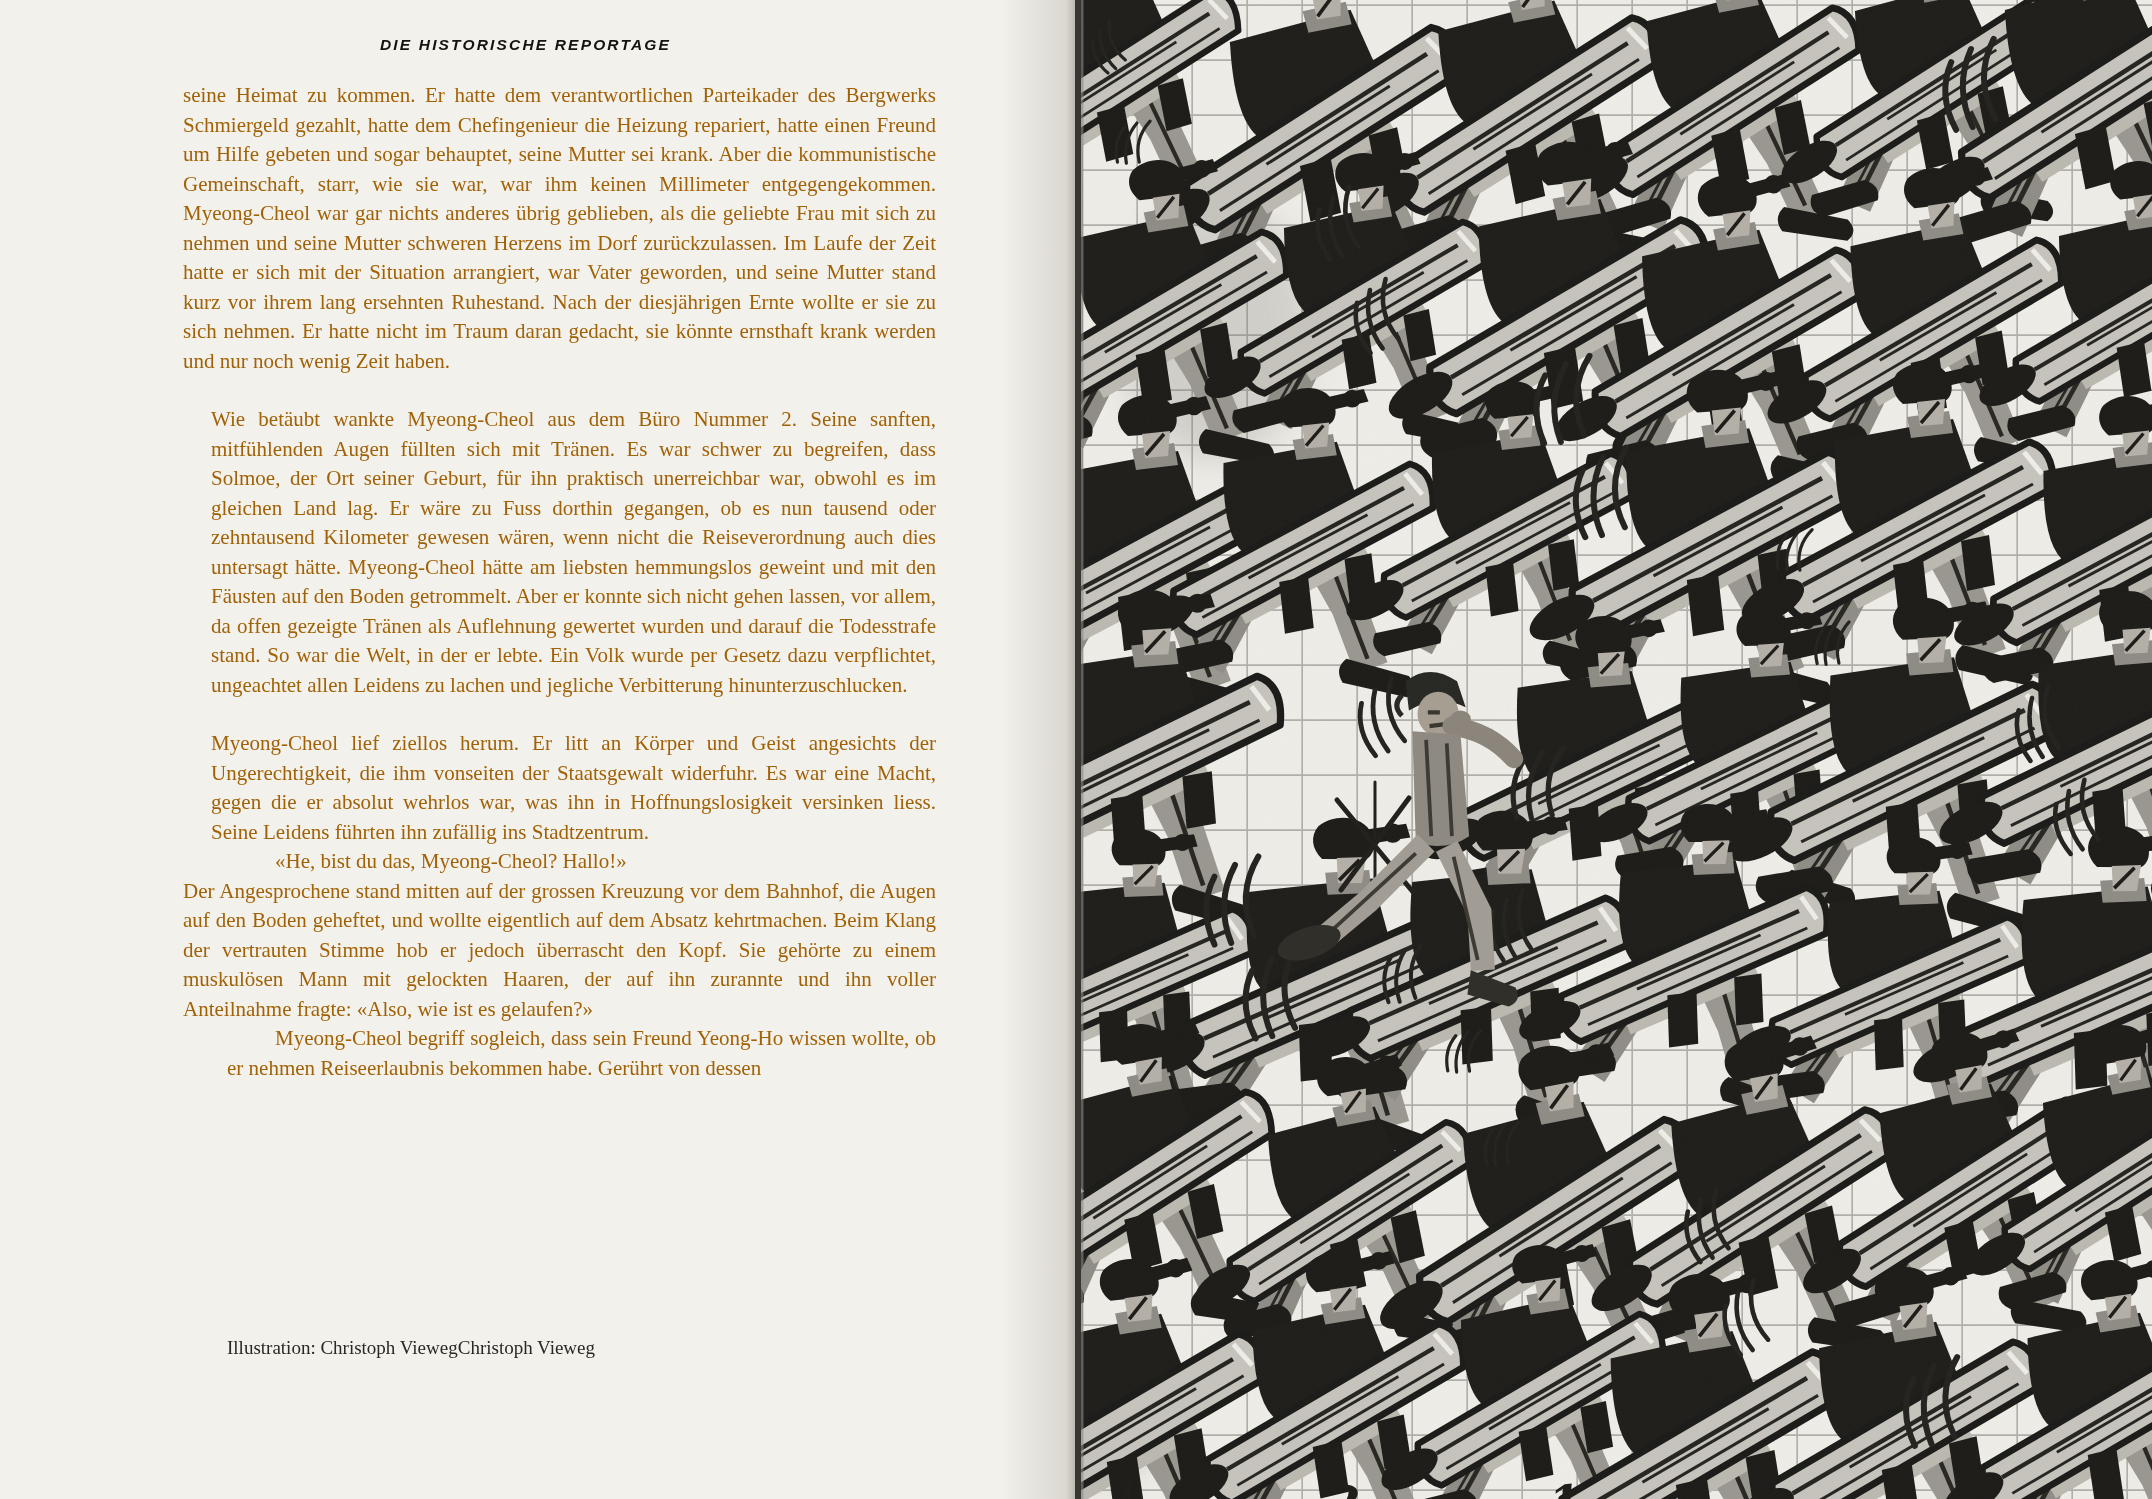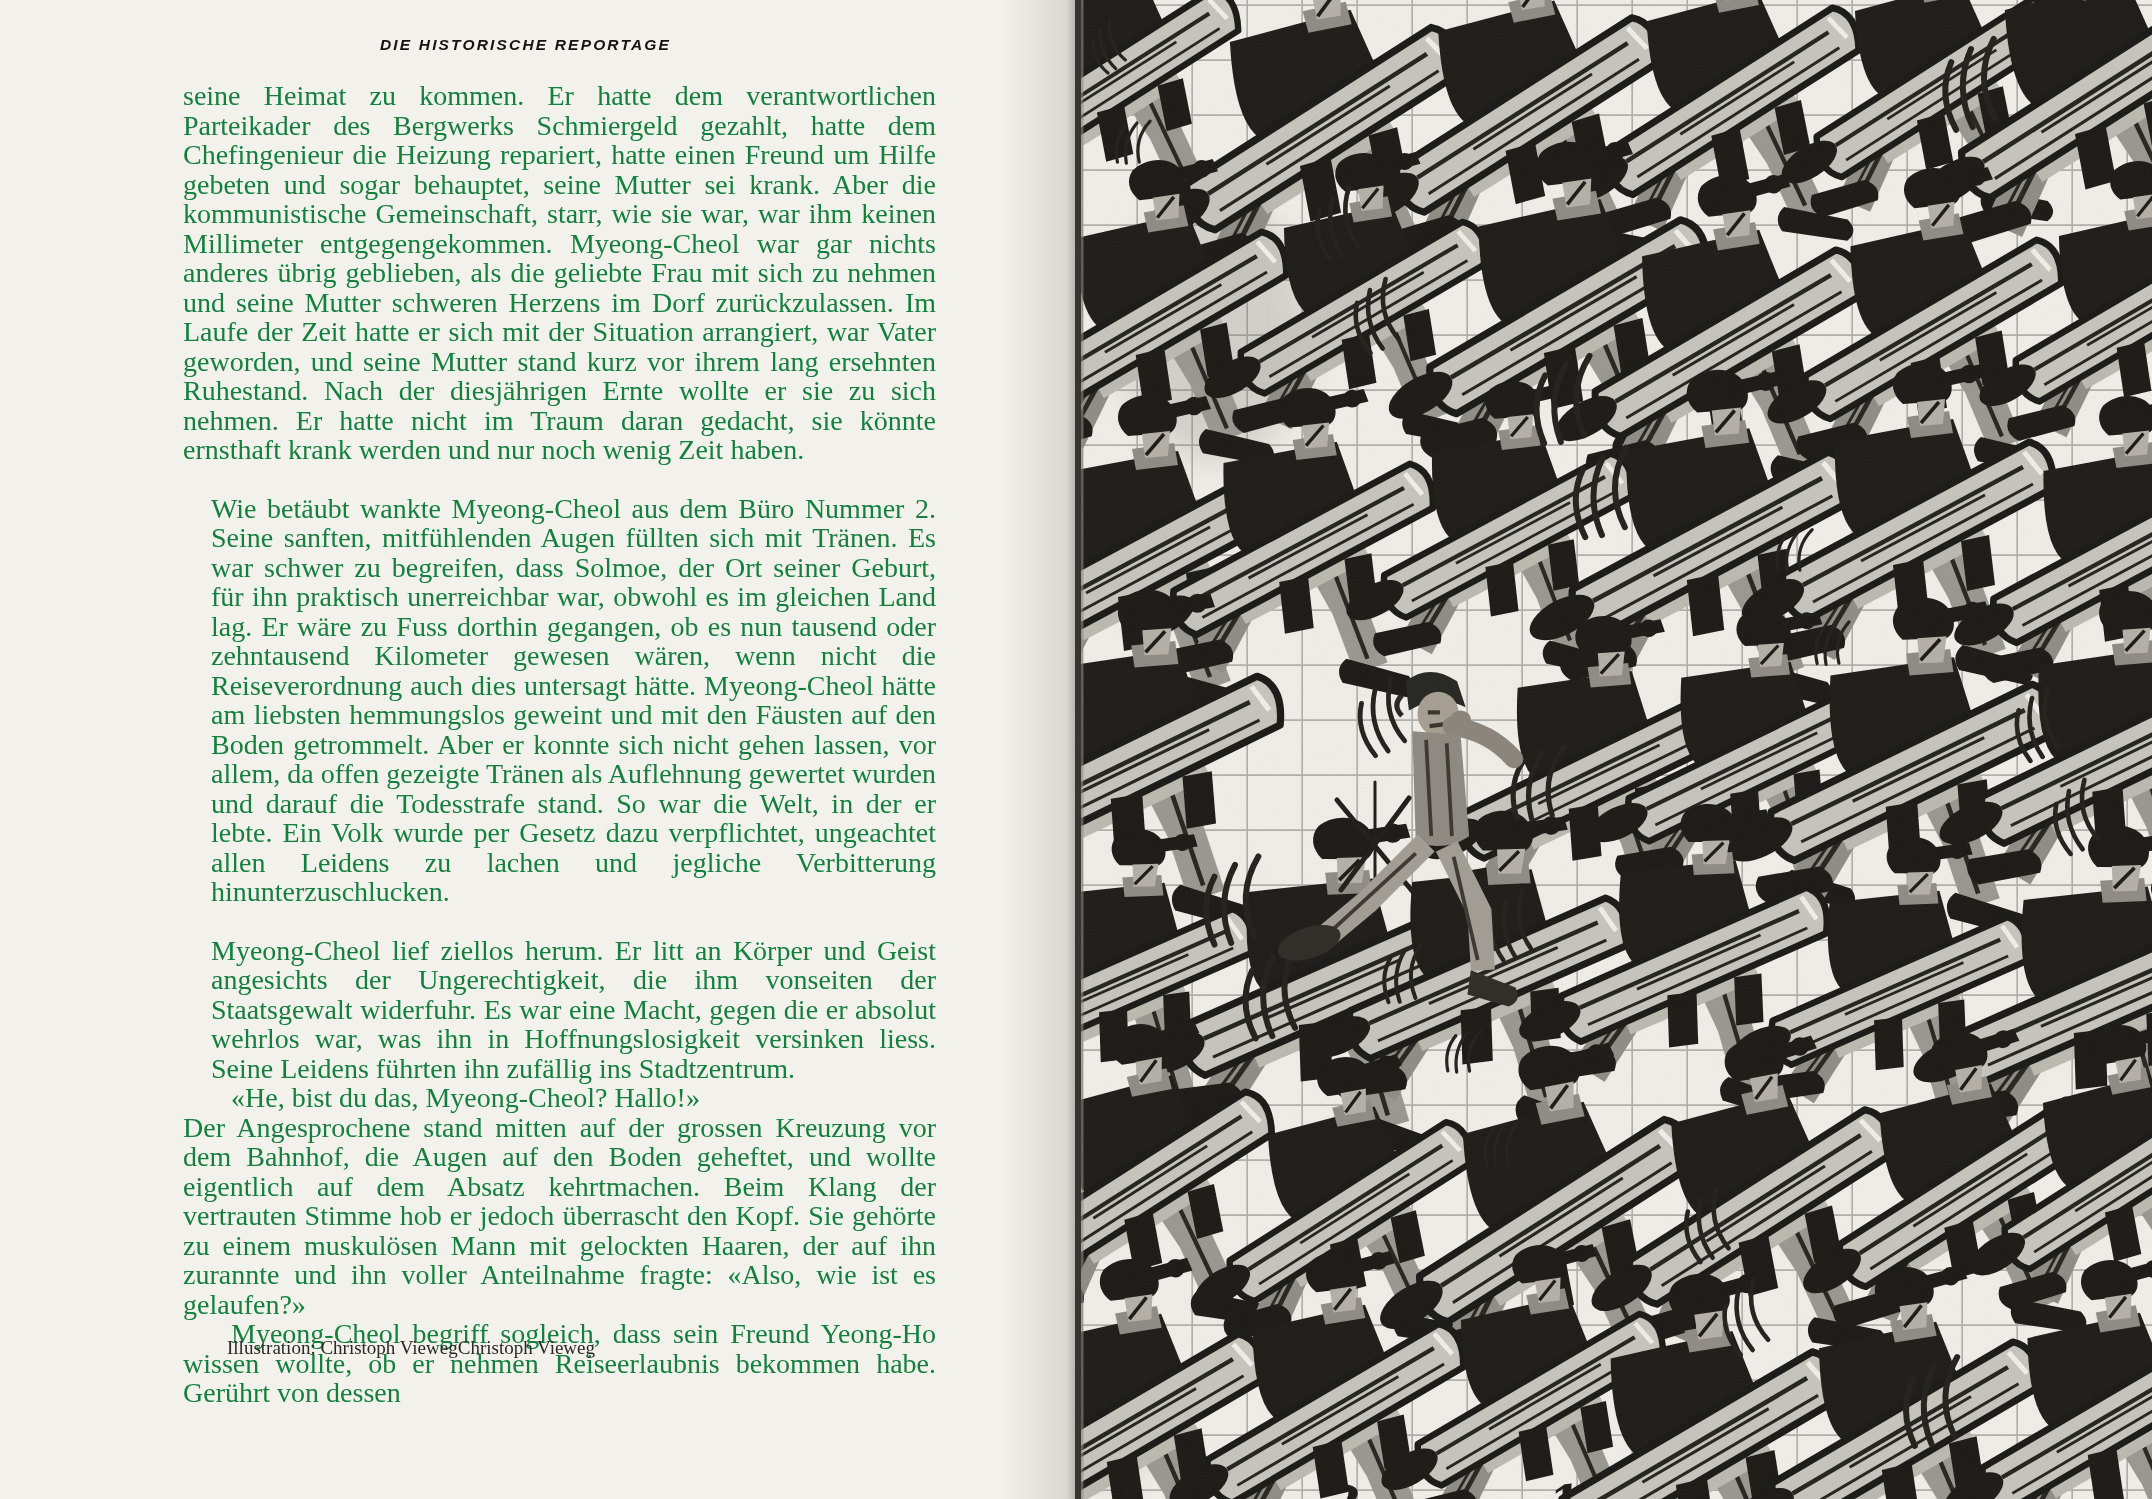--- a/index.html
+++ b/index.html
@@ -14,25 +14,25 @@
   .left-page{position:absolute;left:0;top:0;width:1075px;height:1184px;background:#f3f1ec;}
   .text-col{position:absolute;left:183px;top:36px;width:753px;}
   .kicker{
     font-family:"Liberation Sans","DejaVu Sans",sans-serif;
     font-style:italic;font-weight:bold;
     font-size:15.5px;letter-spacing:0.14em;
     text-align:center;color:#14130f;
     margin:0 0 27px 0;transform:translateX(-34px);
   }
   .para{
-    margin:0;font-size:28px;line-height:29.5px;text-align:justify;
-    color:#15803d;
+    margin:0;font-size:21px;line-height:29.5px;text-align:justify;
+    color:#a16207;
   }
   .para.spaced{margin-top:29px;margin-left:28px;}
-  .para.indent{text-indent:48px;}
+  .para.indent{text-indent:48px;margin-left:44px;}
   .credit{
     position:absolute;left:227px;top:1337px;font-size:19px;color:#2a2824;
     white-space:nowrap;
   }
   .credit .lab{}
   
   .gutter{
     position:absolute;left:1000px;top:0;width:75px;height:1499px;
     background:linear-gradient(to right, rgba(70,62,48,0) 0%, rgba(70,62,48,0.14) 88%, rgba(40,36,28,0.28) 100%);
     pointer-events:none;

